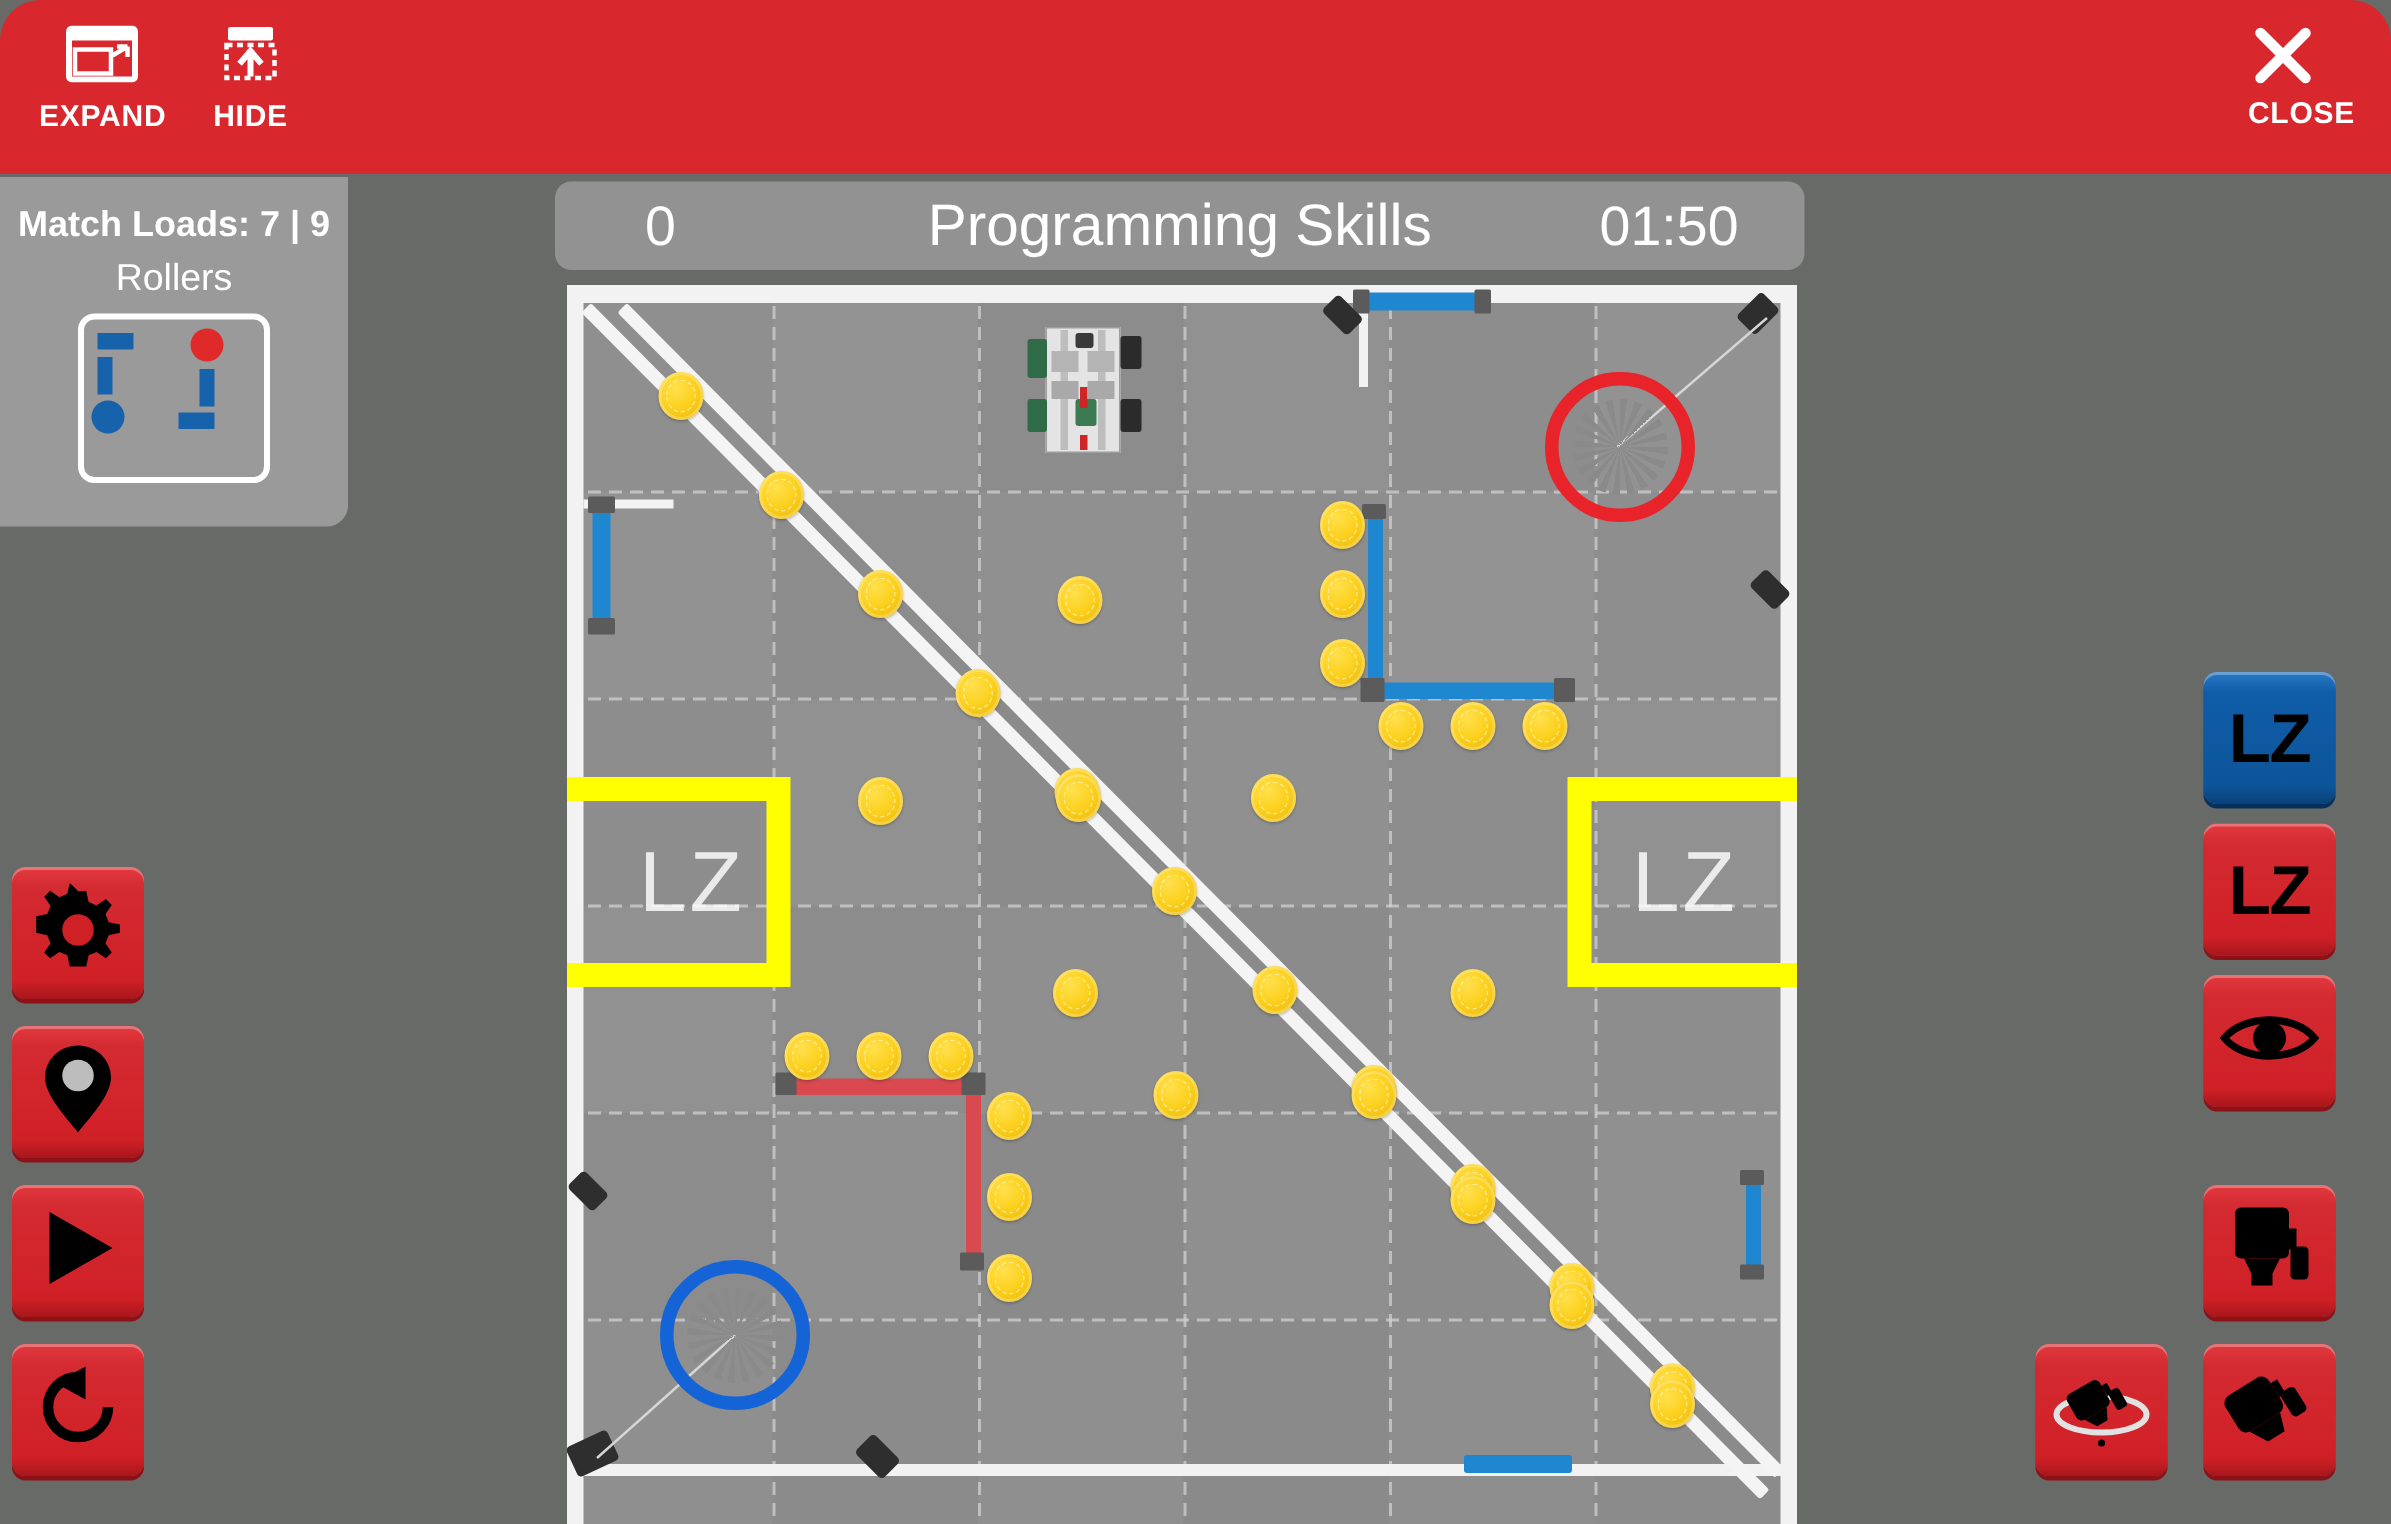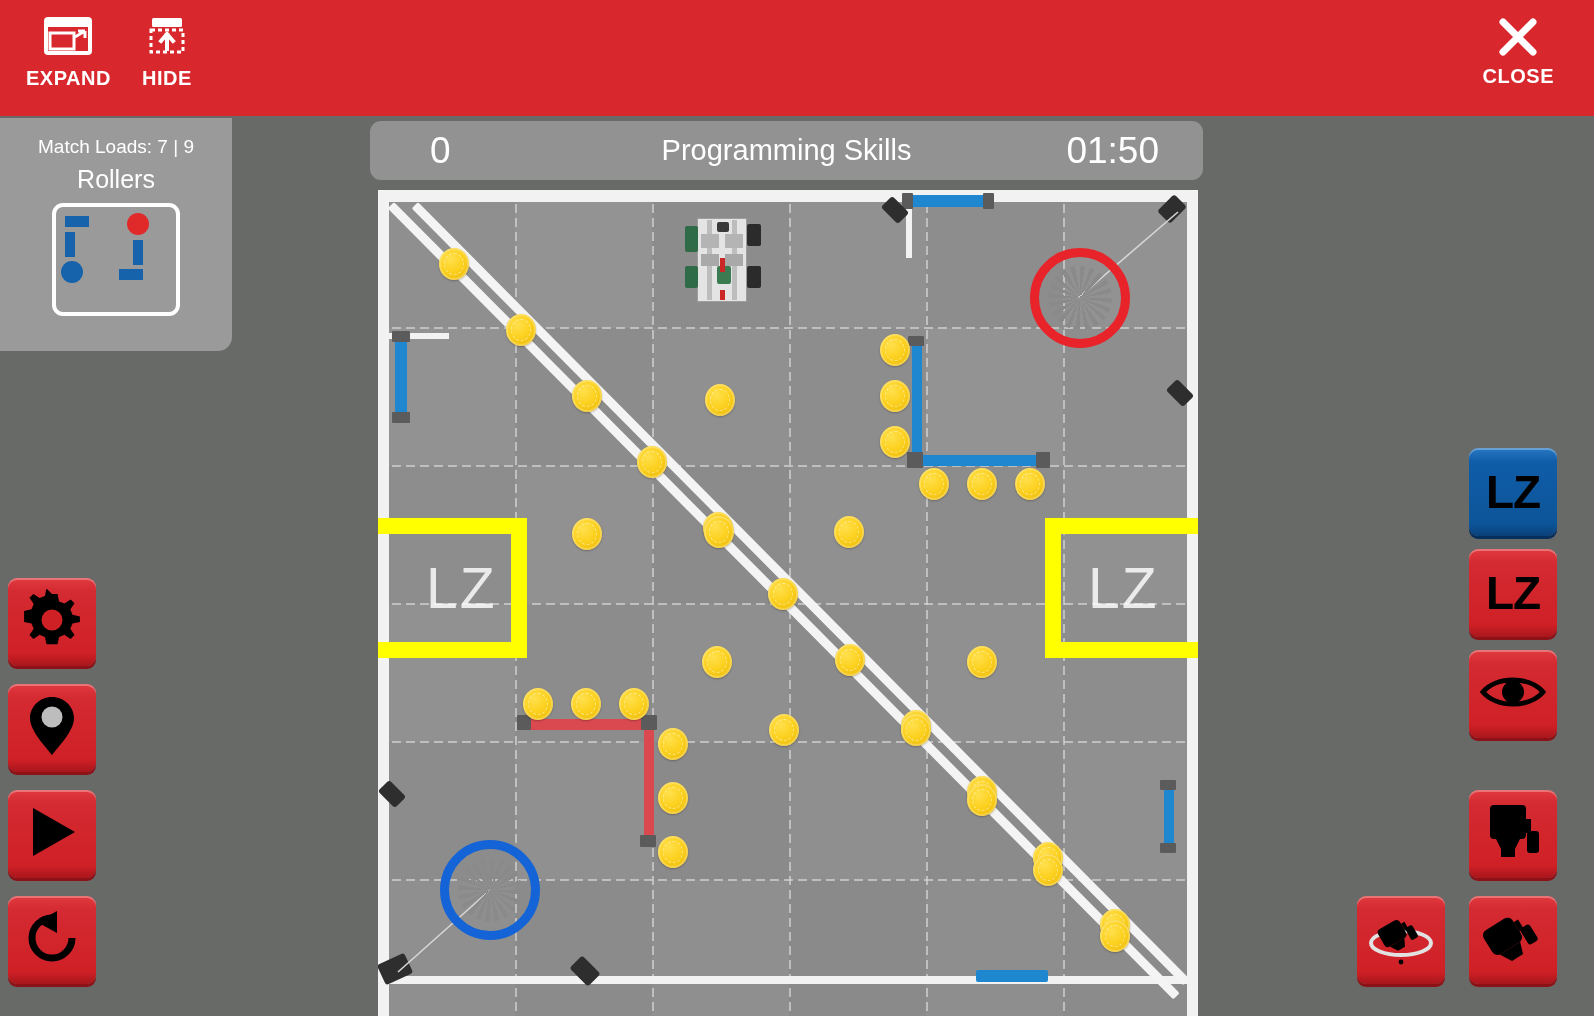--- a/index.html
+++ b/index.html
@@ -2,66 +2,66 @@
 <html><head>
 <meta charset="utf-8">
 <style>
   * { margin:0; padding:0; box-sizing:border-box; }
   html,body{
     width:1594px; height:1016px; overflow:hidden;
     background:#686a68;
     font-family:"Liberation Sans", sans-serif;
     -webkit-font-smoothing:antialiased;
   }
-  #root{ position:relative; width:1594px; height:1016px; background:#686a68; overflow:hidden; }
+  #root{ position:relative; width:1594px; height:1016px; background:#686a68; overflow:hidden;border-radius:27px; }
 
   
   .topbar{
     position:absolute; left:0; top:0; width:1594px; height:116px;
     background:#d9272e; border-radius:0 0 0 0;
   }
   .topbar::before{ 
     content:""; position:absolute; left:0; top:0; width:34px; height:16px;
     background:#4f8fc4; z-index:-1;
   }
   .tb-btn{
     position:absolute; top:14px; display:flex; flex-direction:column;
     align-items:center; cursor:pointer; user-select:none;
   }
   .tb-label{
     color:#fff; font-size:20px; font-weight:bold; letter-spacing:.5px;
     margin-top:9px;
   }
   .tb-ico{ width:54px; height:44px; display:flex; align-items:center; justify-content:center;}
-  .close-btn{ position:absolute; right:40px; top:16px; display:flex; flex-direction:column;
-    align-items:center; cursor:pointer; user-select:none;}
+  .close-btn{ position:absolute; right:24px; top:16px; display:flex; flex-direction:column;
+    align-items:flex-start; cursor:pointer; user-select:none;}
   .close-x{ width:46px; height:42px; display:flex; align-items:center; justify-content:center;}
 
   
   .mlpanel{
     position:absolute; left:0; top:118px; width:232px; height:233px;
     background:#9a9a9a; border-radius:0 0 14px 0;
     display:flex; flex-direction:column; align-items:center;
   }
-  .ml-title{ color:#fff; font-size:19px; margin-top:18px; letter-spacing:0px; white-space:nowrap;}
+  .ml-title{ color:#fff; font-size:24px; margin-top:18px; letter-spacing:0px; white-space:nowrap;font-weight:bold;}
   .ml-sub{ color:#fff; font-size:25px; margin-top:7px;}
   .ml-box{
     margin-top:9px; width:128px; height:113px; border:4px solid #fff; border-radius:11px;
     position:relative;
   }
   .shape{ position:absolute; background:#1763ab; }
 
   
   .scoreboard{
     position:absolute; left:370px; top:121px; width:833px; height:59px;
     background:#929292; border-radius:11px;
     display:flex; align-items:center; color:#fff;
   }
   .sb-score{ position:absolute; left:60px; font-size:37px; }
-  .sb-title{ position:absolute; left:0; right:0; text-align:center; font-size:29px; }
+  .sb-title{ position:absolute; left:0; right:0; text-align:center; font-size:39px; }
   .sb-time{ position:absolute; right:44px; font-size:37px; }
 
   
   .fpsbox{
     position:absolute; right:0; top:119px; width:105px; height:62px;
     background:#9a9a9a; border-radius:0 0 0 12px;
     display:flex; flex-direction:column; align-items:center; justify-content:center;
   }
   .fps-l{ color:#e6e6e6; font-size:21px; line-height:21px;}
   .fps-v{ color:#00e510; font-size:22px; font-weight:bold; line-height:23px;}

